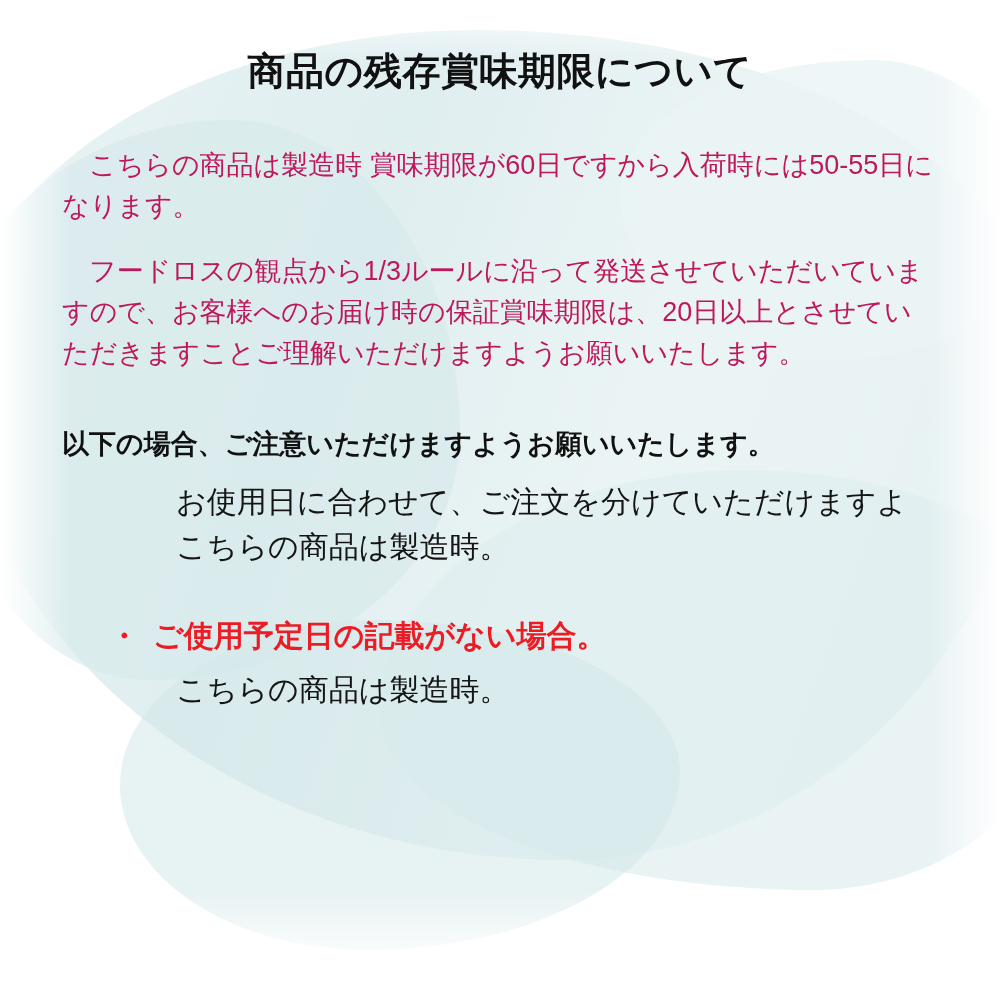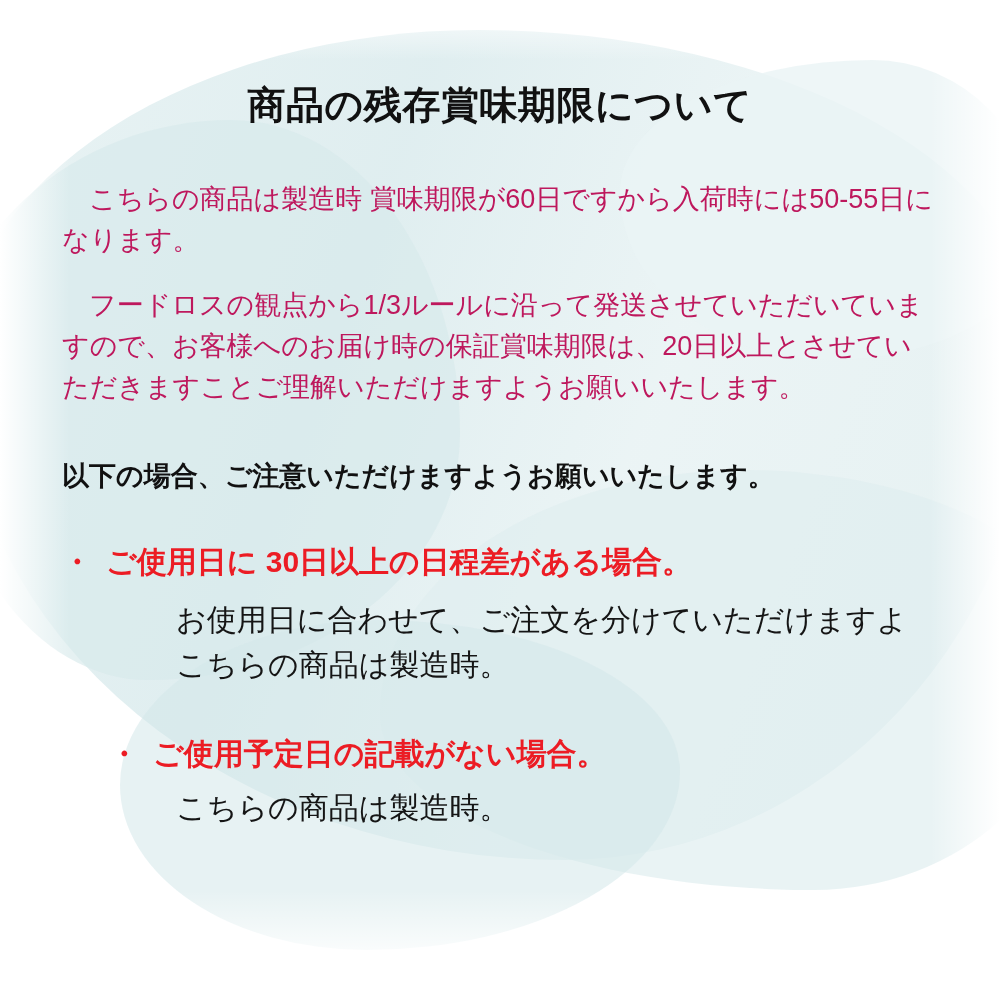--- a/index.html
+++ b/index.html
@@ -97,21 +97,21 @@
   .content {
     position: relative;
     z-index: 2;
     padding: 0 62px;
     box-sizing: border-box;
     color: #111111;
   }
 
   .doc-title {
     margin: 0;
-    padding-top: 80px;
+    padding-top: 46px;
     text-align: center;
     font-size: 38px;
     font-weight: bold;
     letter-spacing: .5px;
     color: #111111;
   }
 
   .para {
     font-size: 27px;
     line-height: 1.52;
@@ -127,21 +127,20 @@
     text-indent: 27px;
   }
 
   .notice-heading {
     margin: 0;
     margin-top: 50px;
     font-size: 27px;
     font-weight: bold;
     line-height: 1.5;
     color: #111111;
-    font-family: Liberation Mono, monospace;
   }
 
   .bullet-red {
     margin: 0;
     margin-top: 42px;
     font-size: 30px;
     font-weight: bold;
     color: #ec1c24;
     line-height: 1.4;
     white-space: nowrap;
@@ -188,23 +187,20 @@
 <div class="content">
 
   <h1 class="doc-title">商品の残存賞味期限について</h1>
 
   <p class="para para-1">こちらの商品は製造時 賞味期限が60日ですから入荷時には50-55日になります。</p>
 
   <p class="para para-2">フードロスの観点から1/3ルールに沿って発送させていただいていますので、お客様へのお届け時の保証賞味期限は、20日以上とさせていただきますことご理解いただけますようお願いいたします。</p>
 
   <p class="notice-heading">以下の場合、ご注意いただけますようお願いいたします。</p>
 
-  <p class="bullet-red">
-    <span class="dot">・</span><span>ご使用日に 30日以上の日程差がある場合。</span>
-  </p>
   <p class="sub-para">
     <span class="sub-line">お使用日に合わせて、ご注文を分けていただけますよ</span>
     <span class="sub-line">こちらの商品は製造時。</span>
   </p>
 
   <p class="bullet-red block-gap">
     <span class="dot">・</span><span>ご使用予定日の記載がない場合。</span>
   </p>
   <p class="sub-para tight">
     <span class="sub-line">こちらの商品は製造時。</span>

